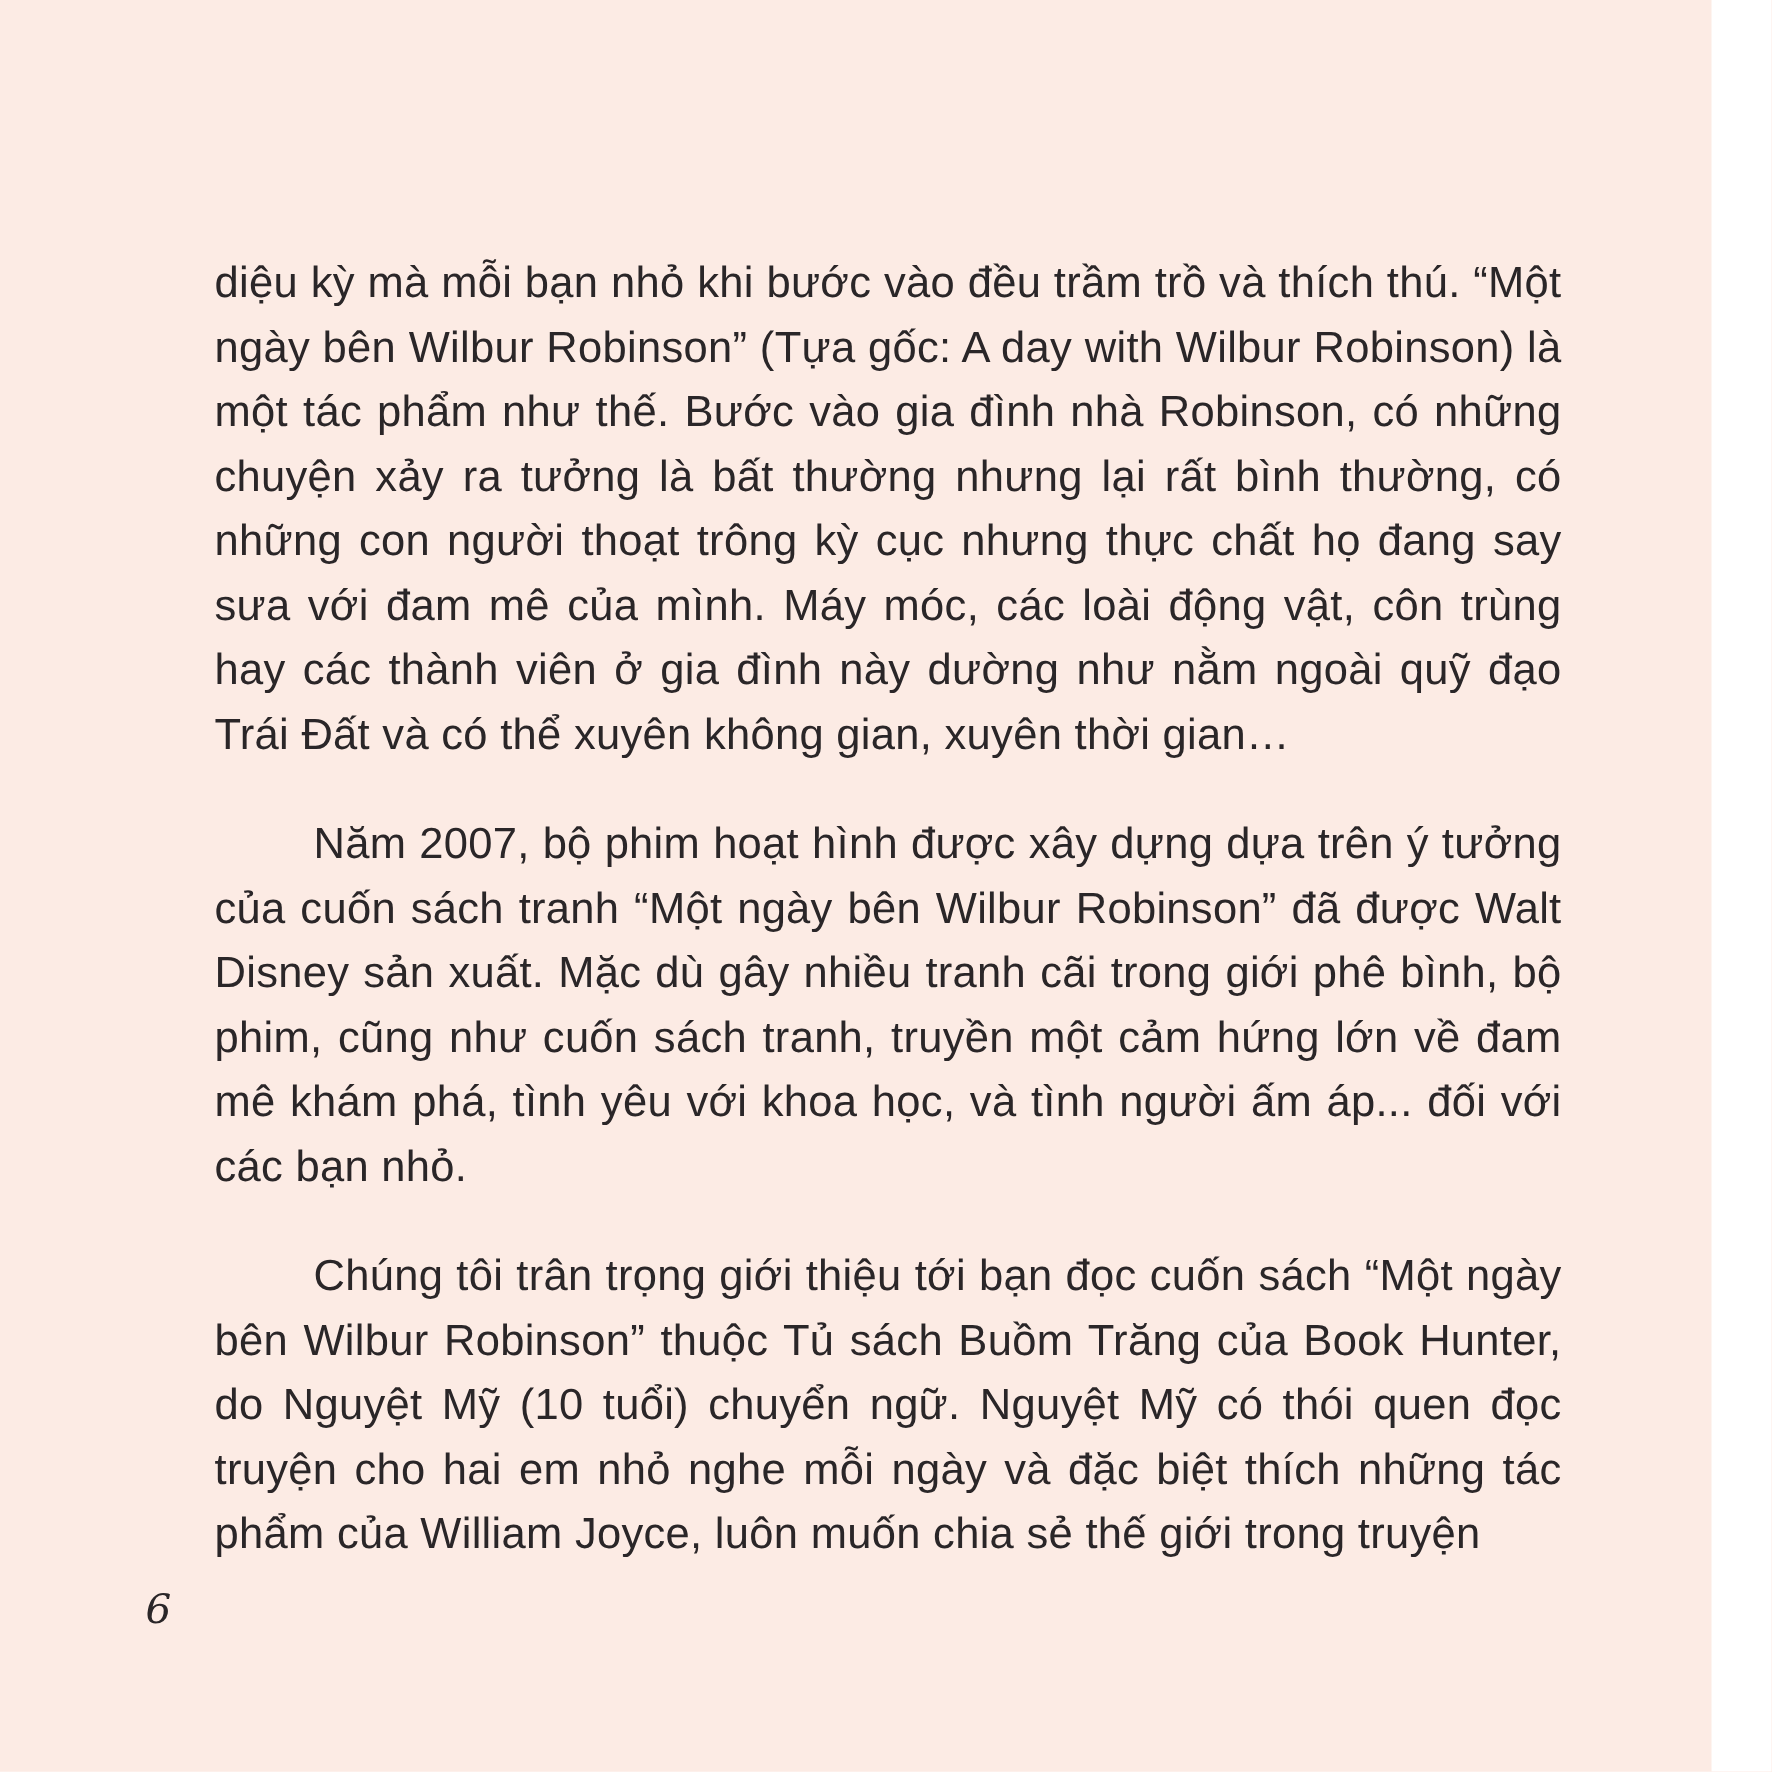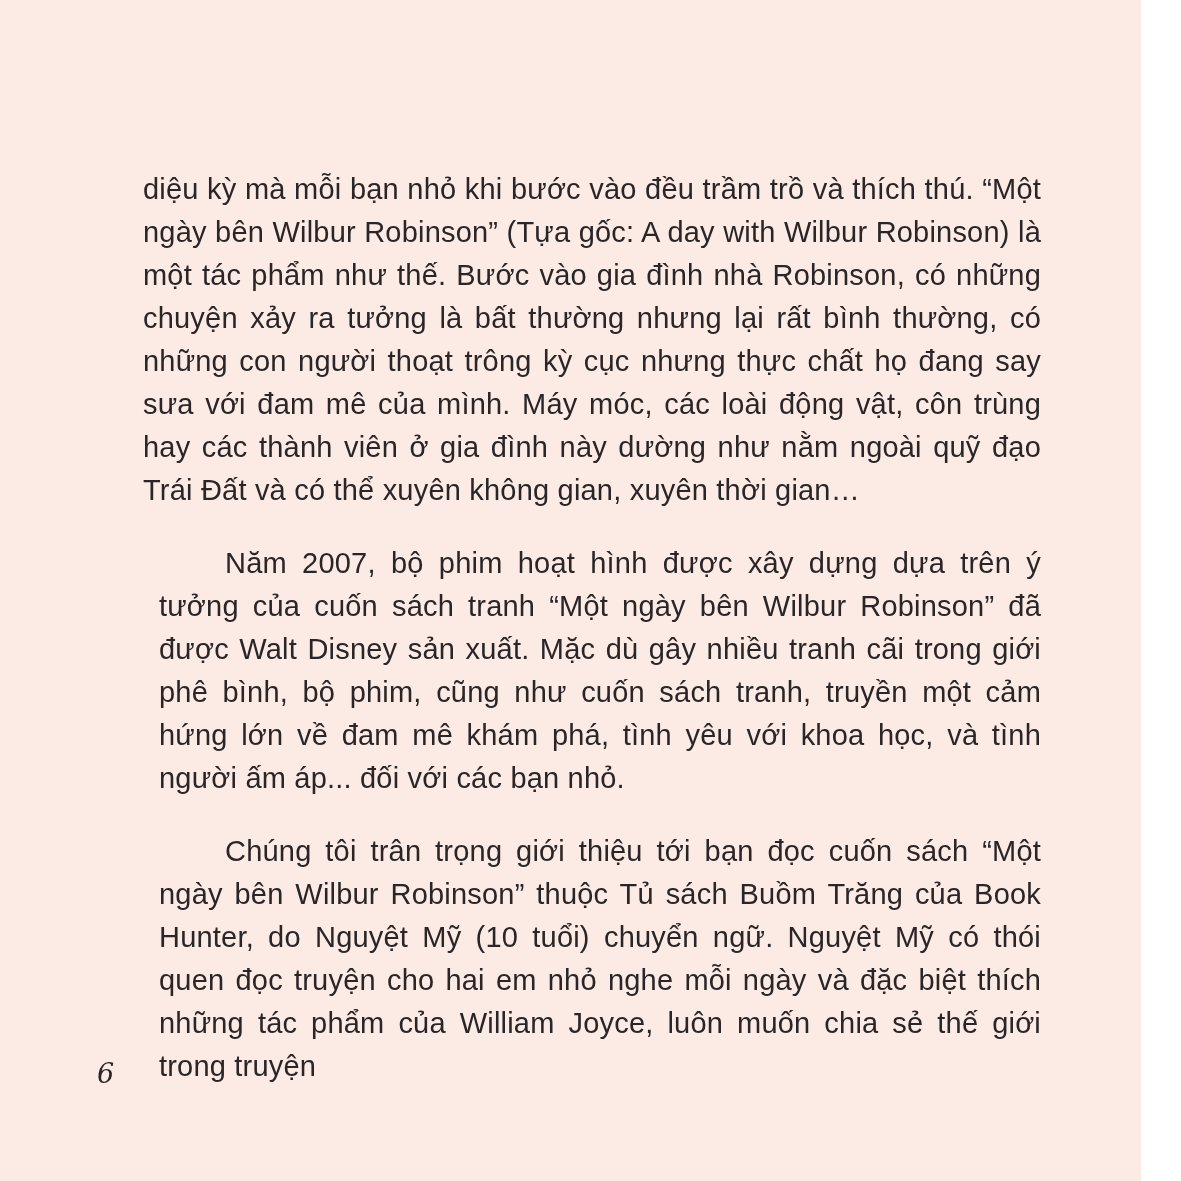--- a/index.html
+++ b/index.html
@@ -24,21 +24,20 @@
     letter-spacing: 0.2px;
   }
   .content p {
     margin: 0;
   }
   .content p + p {
     margin-top: 30px;
   }
   .content p.indent {
     text-indent: 66px;
-    margin-left: 16px;
   }
   .bold-series {
     font-weight: normal;
   }
   .page-number {
     position: absolute;
     left: 97px;
     top: 1058px;
     font-family: "DejaVu Serif", serif;
     font-style: italic;

